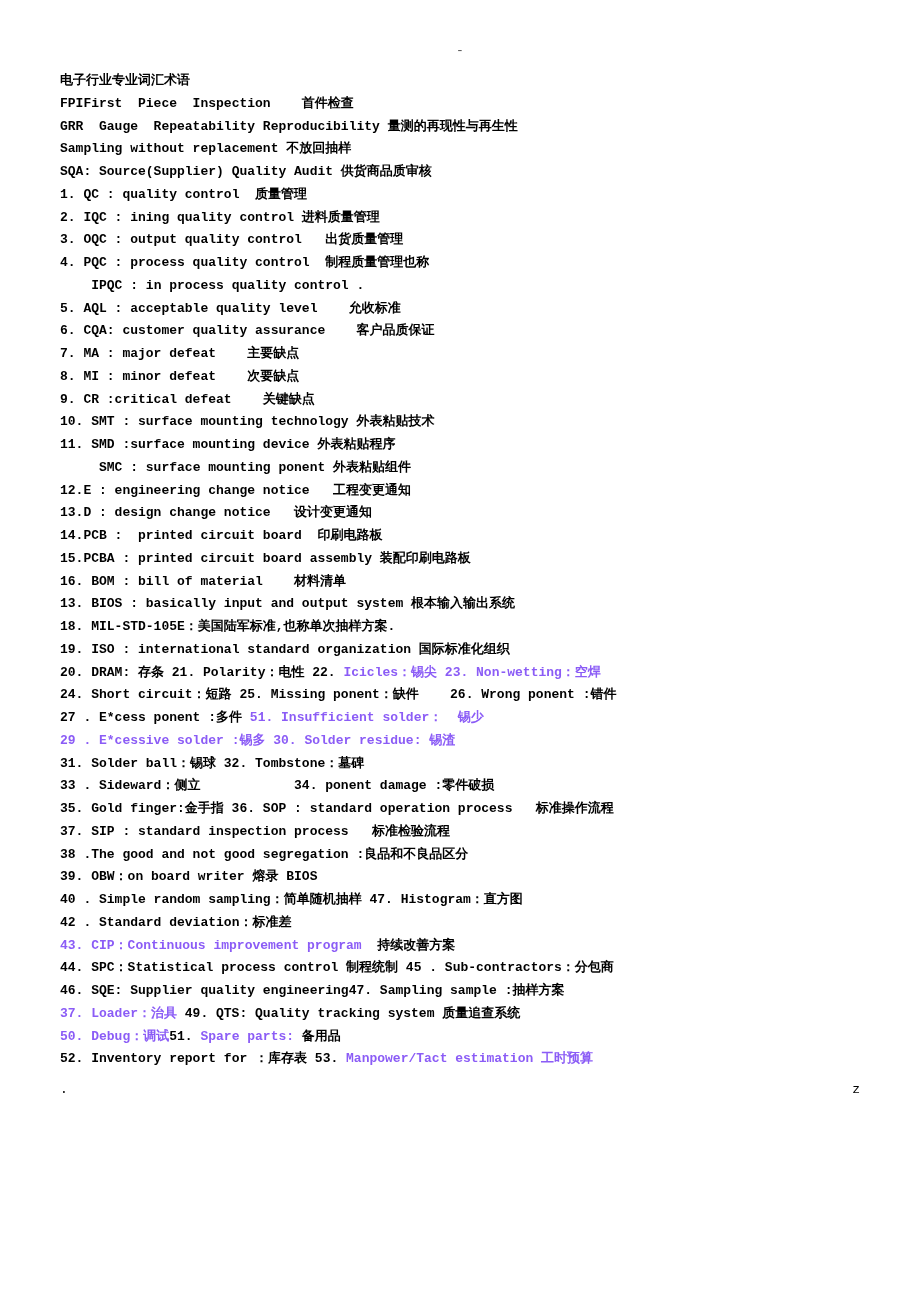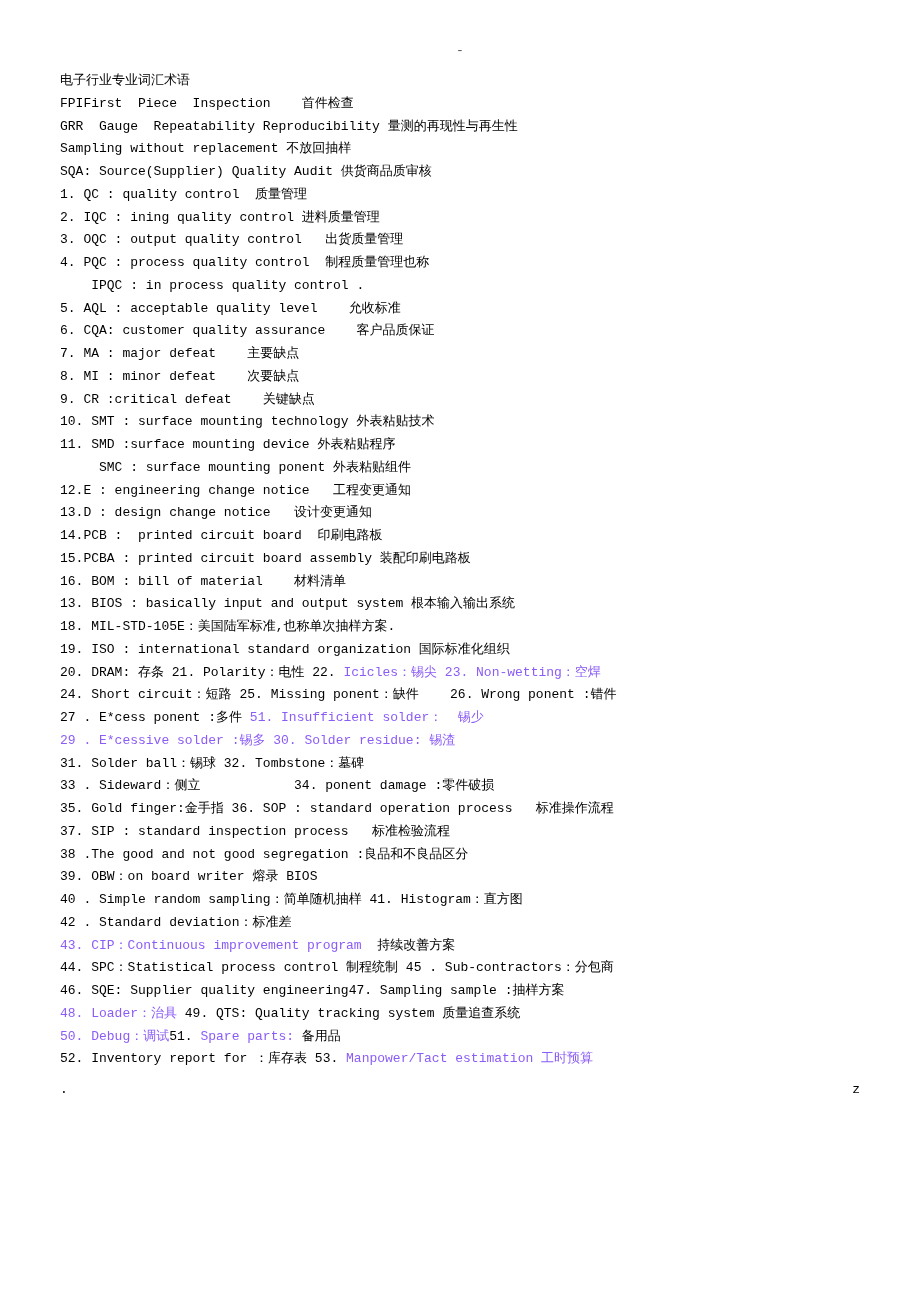--- a/index.html
+++ b/index.html
@@ -17,20 +17,21 @@
       padding: 40px 60px 40px 60px;
       line-height: 1.7;
     }
     .page-dash {
       text-align: center;
       margin-bottom: 8px;
       color: #555;
     }
     .content-block {
       margin-top: 6px;
+      font-weight: bold;
     }
     .line {
       display: block;
       margin-bottom: 0px;
       line-height: 1.75;
       white-space: pre-wrap;
     }
     .red {
       color: #8b5cf6;
     }
@@ -77,26 +78,26 @@
   <span class="line">20. DRAM: 存条 21. Polarity：电性 22. <span class="red">Icicles：锡尖 23. Non-wetting：空焊</span></span>
   <span class="line">24. Short circuit：短路 25. Missing ponent：缺件    26. Wrong ponent :错件</span>
   <span class="line">27 . E*cess ponent :多件 <span class="red">51. Insufficient solder：  锡少</span></span>
   <span class="line"><span class="red">29 . E*cessive solder :锡多 30. Solder residue: 锡渣</span></span>
   <span class="line">31. Solder ball：锡球 32. Tombstone：墓碑</span>
   <span class="line">33 . Sideward：侧立            34. ponent damage :零件破损</span>
   <span class="line">35. Gold finger:金手指 36. SOP : standard operation process   标准操作流程</span>
   <span class="line">37. SIP : standard inspection process   标准检验流程</span>
   <span class="line">38 .The good and not good segregation :良品和不良品区分</span>
   <span class="line">39. OBW：on board writer 熔录 BIOS</span>
-  <span class="line">40 . Simple random sampling：简单随机抽样 41. Histogram：直方图</span>
+  <span class="line">40 . Simple random sampling：简单随机抽样 47. Histogram：直方图</span>
   <span class="line">42 . Standard deviation：标准差</span>
   <span class="line"><span class="red">43. CIP：Continuous improvement program</span>  持续改善方案</span>
   <span class="line">44. SPC：Statistical process control 制程统制 45 . Sub-contractors：分包商</span>
   <span class="line">46. SQE: Supplier quality engineering47. Sampling sample :抽样方案</span>
-  <span class="line"><span class="red">48. Loader：治具</span> 49. QTS: Quality tracking system 质量追查系统</span>
+  <span class="line"><span class="red">37. Loader：治具</span> 49. QTS: Quality tracking system 质量追查系统</span>
   <span class="line"><span class="red">50. Debug：调试</span>51. <span class="red">Spare parts:</span> 备用品</span>
   <span class="line">52. Inventory report for ：库存表 53. <span class="red">Manpower/Tact estimation 工时预算</span></span>
 
 </div>
 
 <div class="footer-row">
   <span>.</span>
   <span>z</span>
 </div>
 

